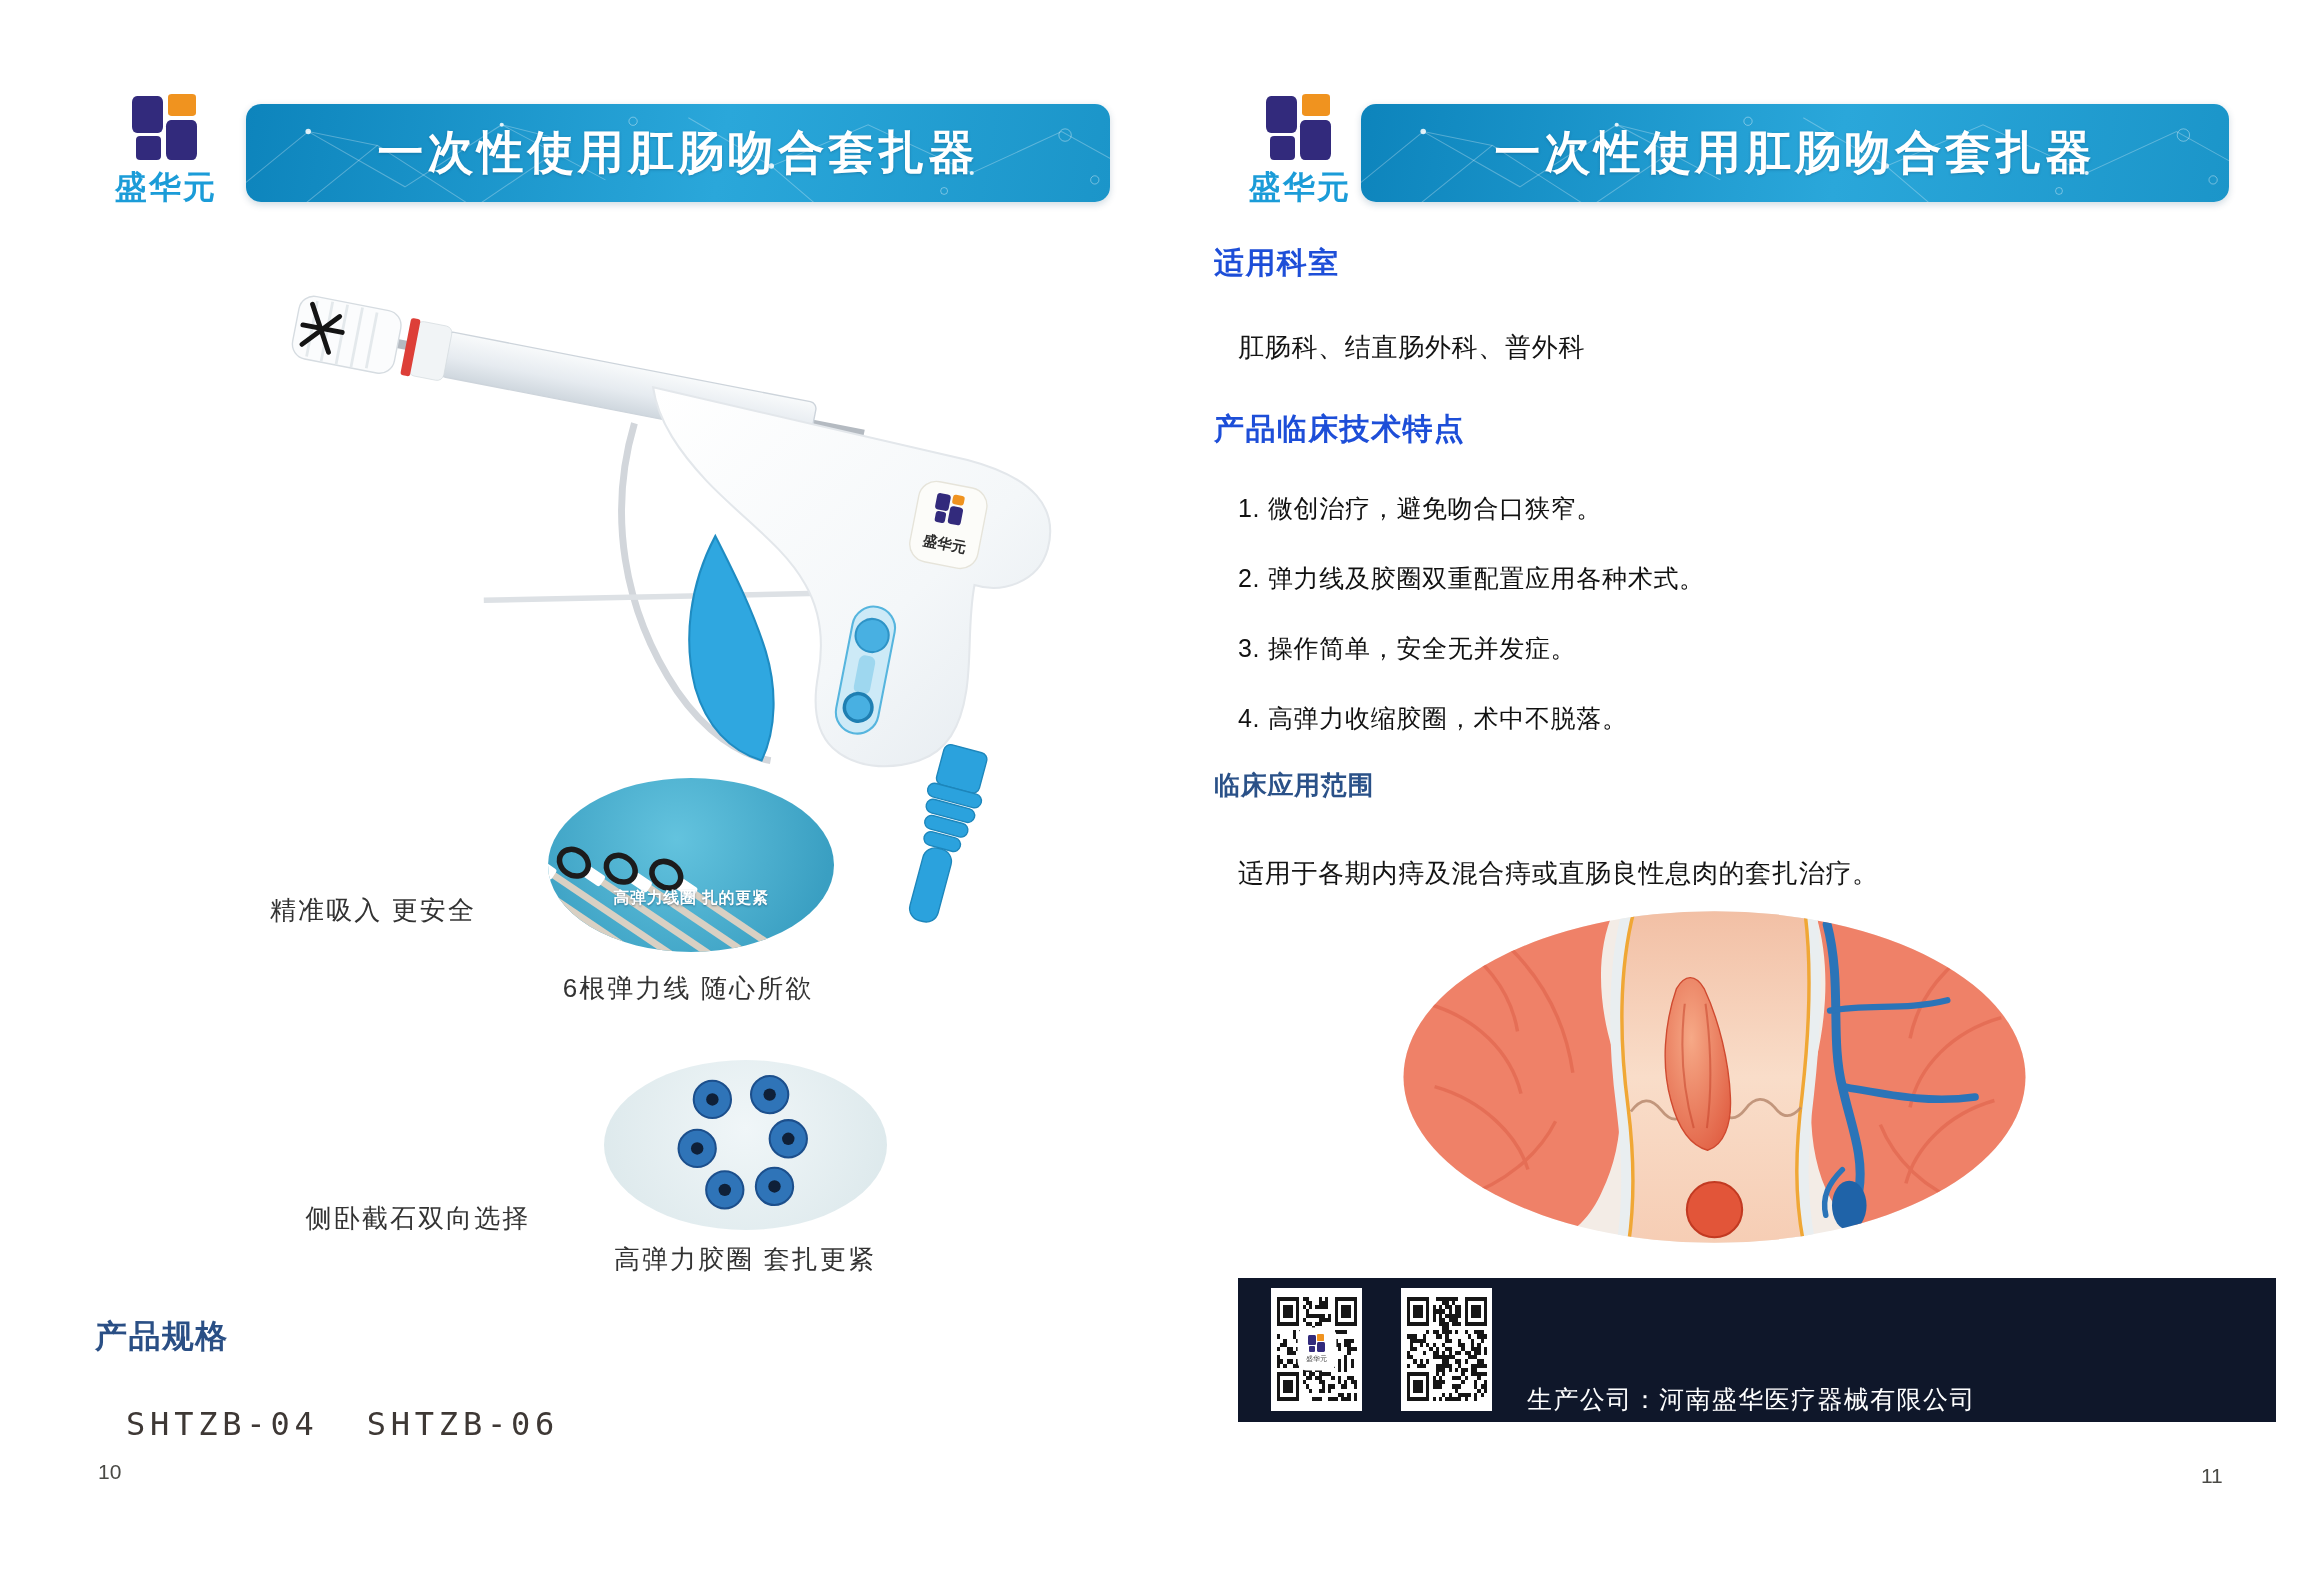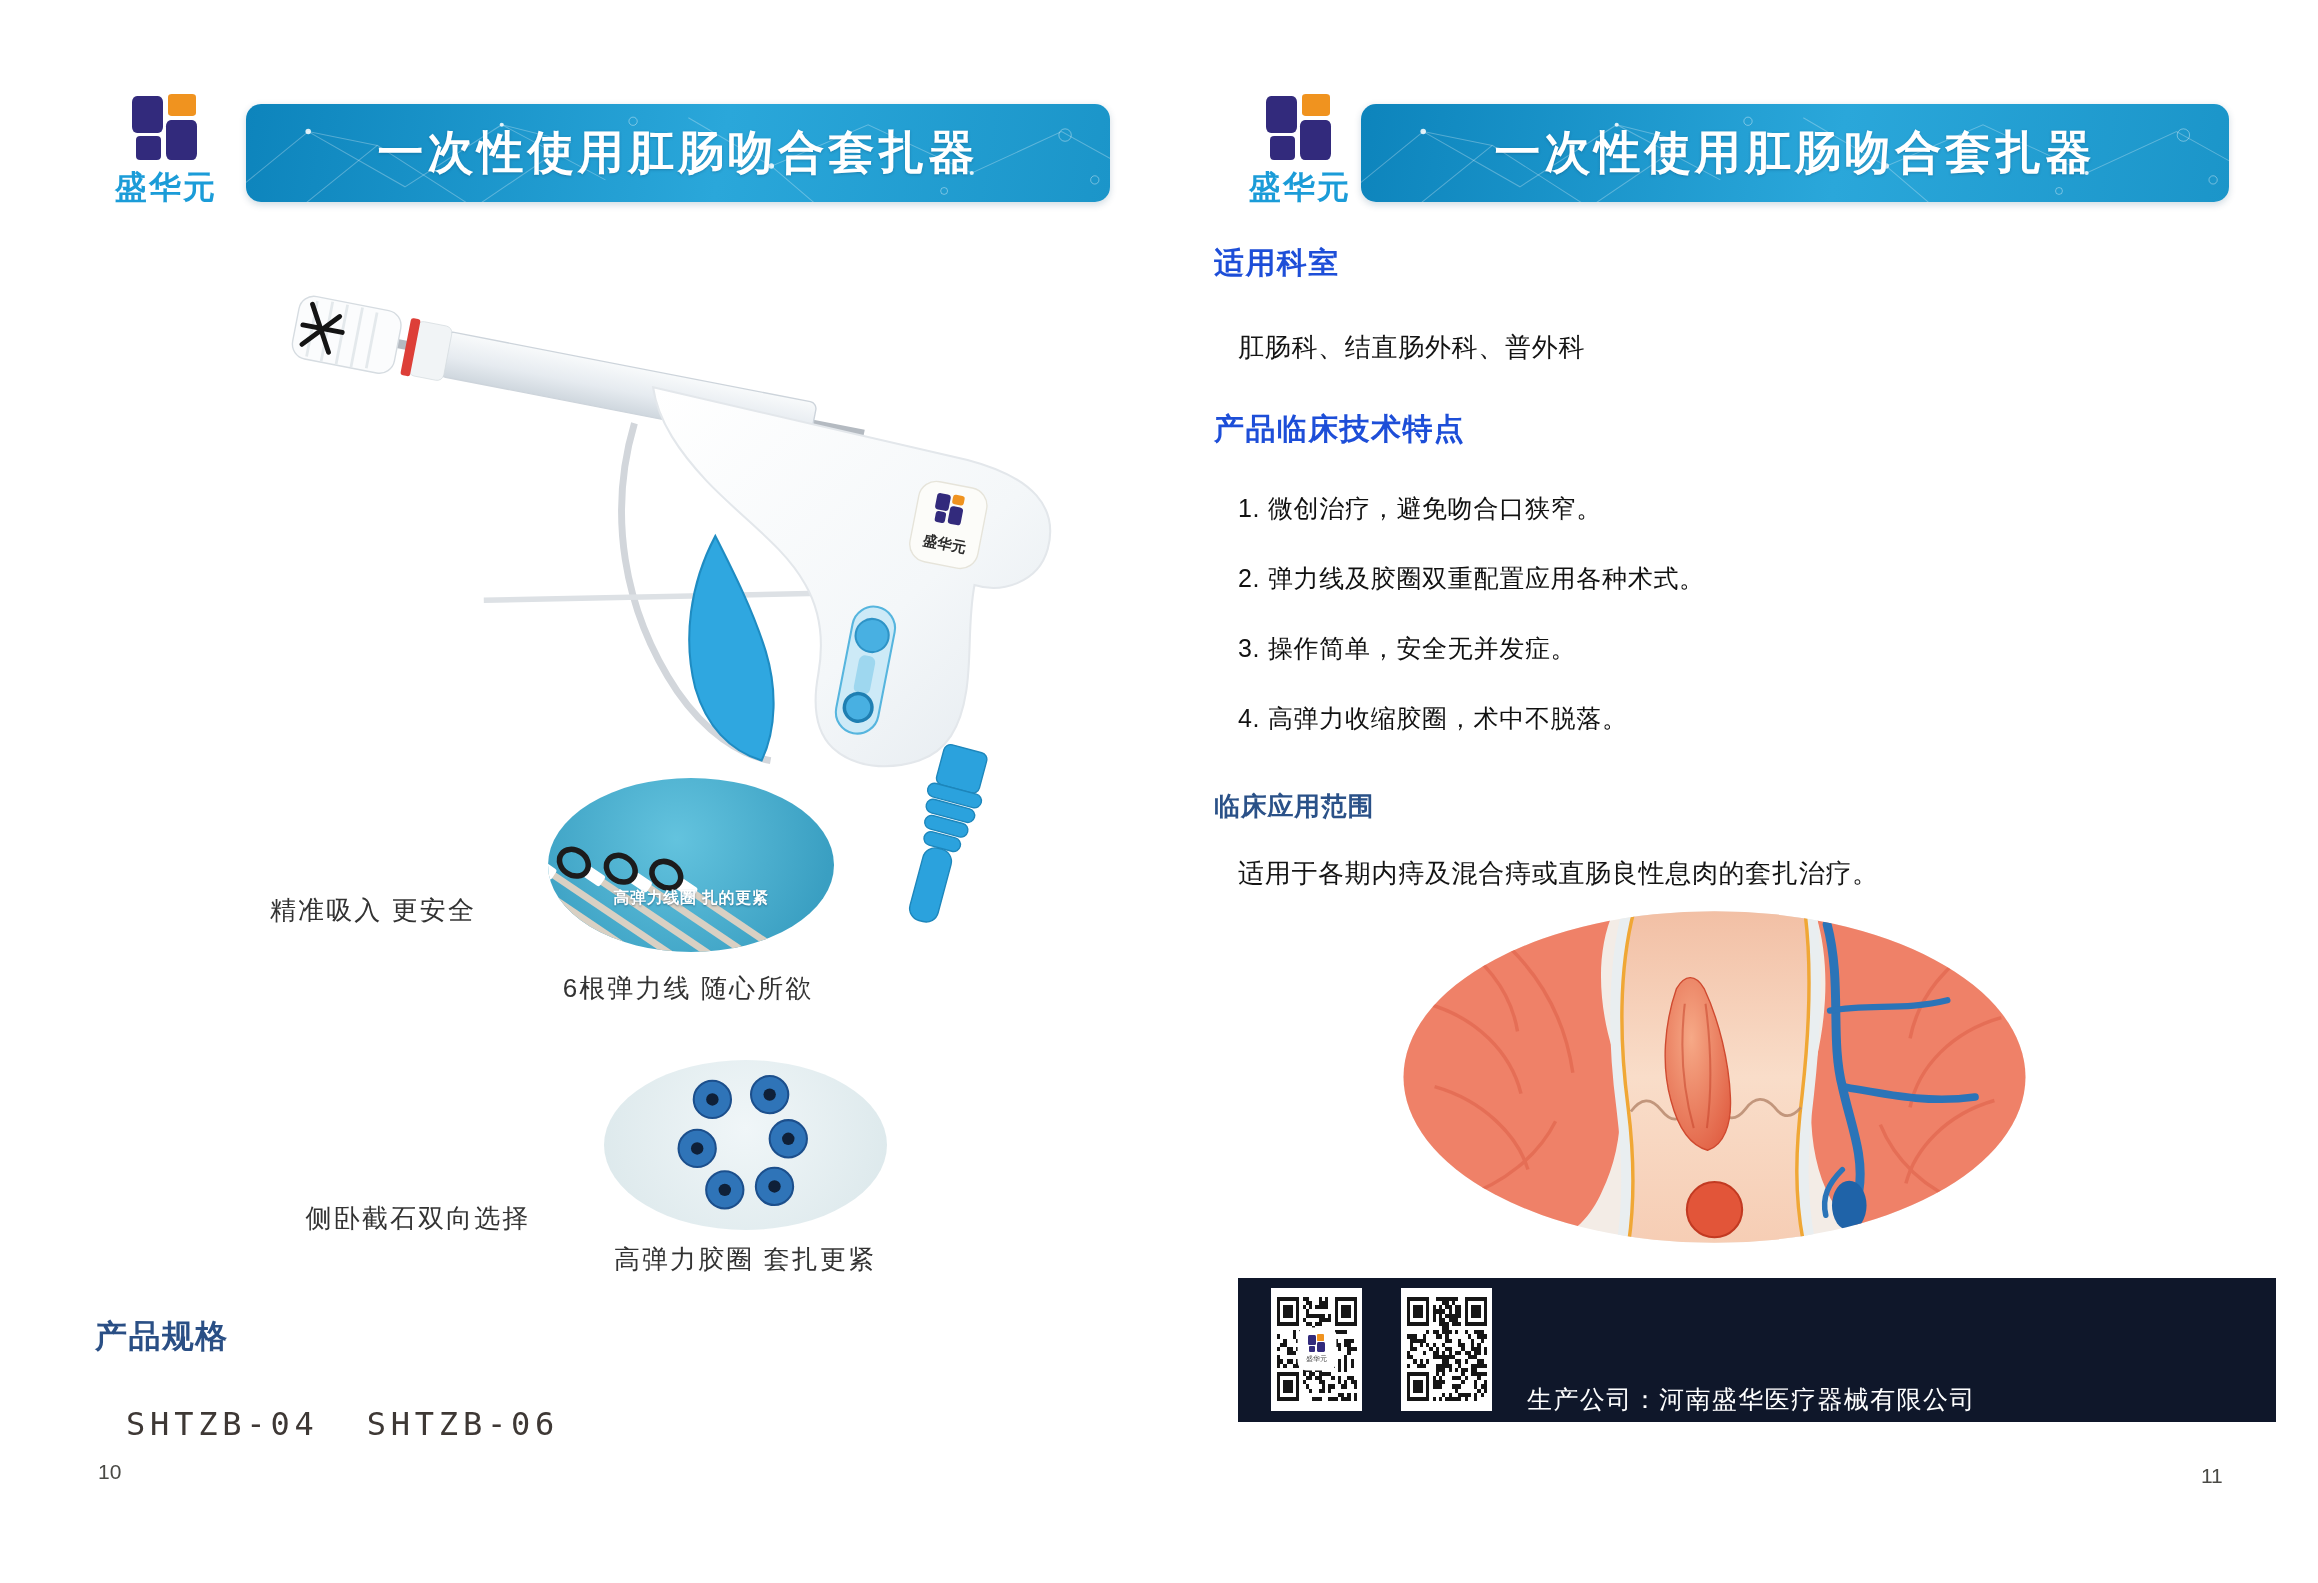--- a/index.html
+++ b/index.html
@@ -273,21 +273,21 @@
     <div class="body-text" style="left:79px;top:330px;">肛肠科、结直肠外科、普外科</div>
 
     <div class="h1" style="left:55px;top:409px;">产品临床技术特点</div>
     <div class="list" style="left:79px;top:492px;">
       <div>1. 微创治疗，避免吻合口狭窄。</div>
       <div>2. 弹力线及胶圈双重配置应用各种术式。</div>
       <div>3. 操作简单，安全无并发症。</div>
       <div>4. 高弹力收缩胶圈，术中不脱落。</div>
     </div>
 
-    <div class="h2" style="left:55px;top:789px;">临床应用范围</div>
+    <div class="h2" style="left:55px;top:768px;">临床应用范围</div>
     <div class="body-text" style="left:79px;top:856px;">适用于各期内痔及混合痔或直肠良性息肉的套扎治疗。</div>
 
     <svg class="illu" style="left:241px;top:907px;" width="629" height="340" viewBox="0 0 910 492">
       <defs>
         <clipPath id="anatClip">
             <ellipse cx="455" cy="246" rx="450" ry="240"></ellipse>
           </clipPath>
         <linearGradient id="canalG" x1="0" y1="0" x2="0" y2="1">
           <stop offset="0" stop-color="#f2bfa4"></stop>
             <stop offset=".5" stop-color="#f9ddc9"></stop>

